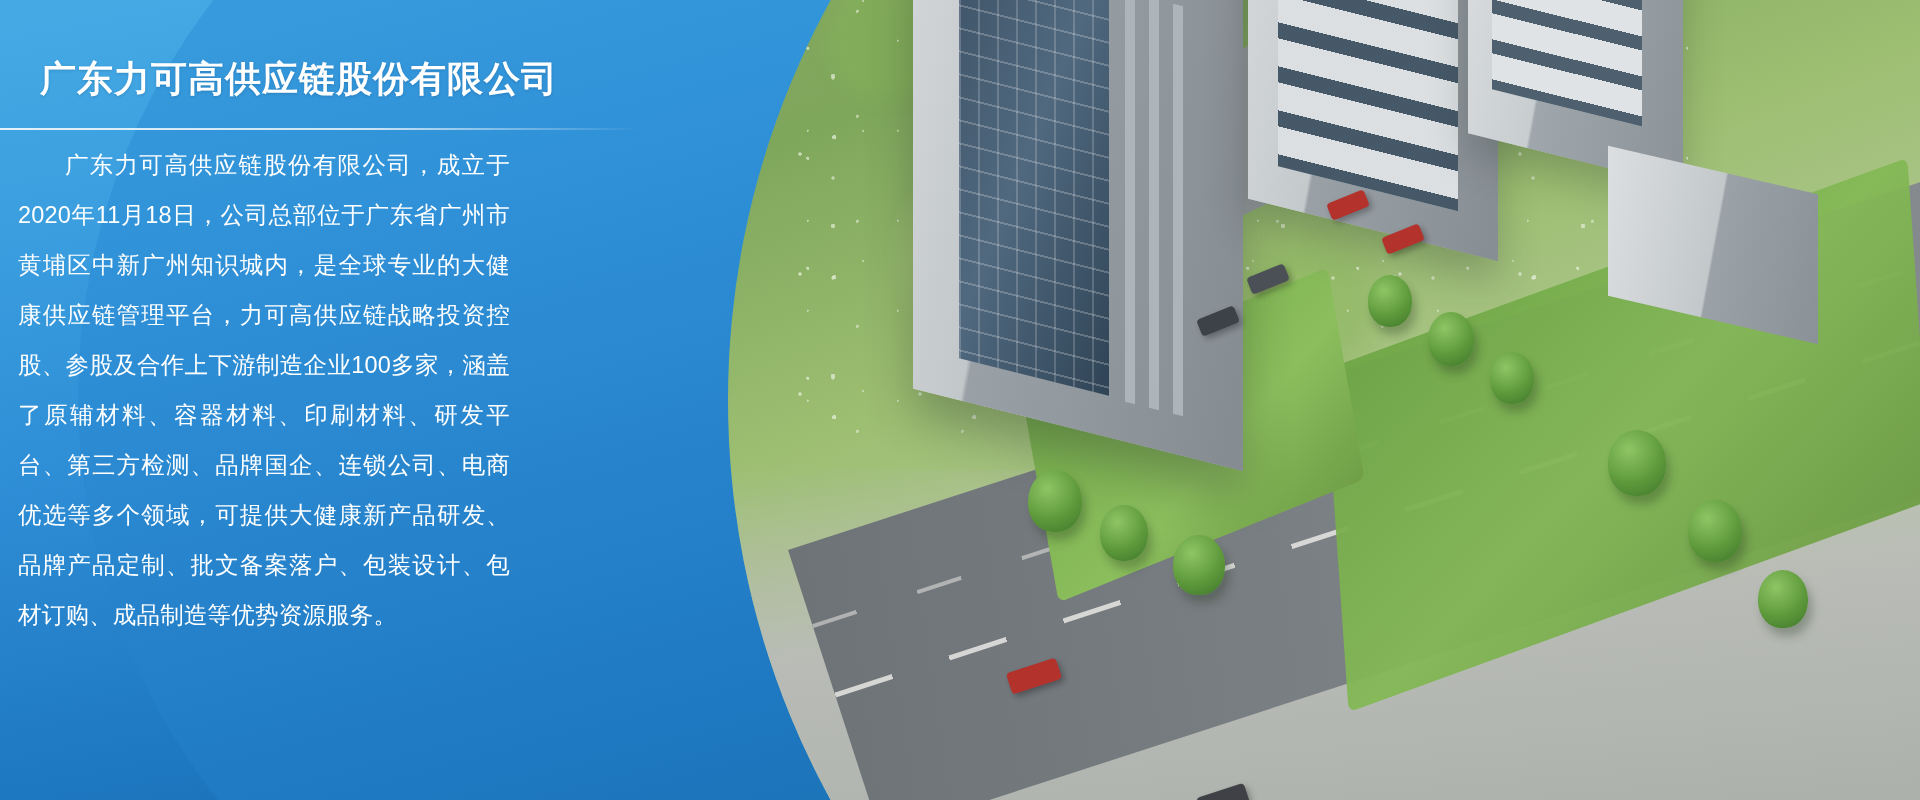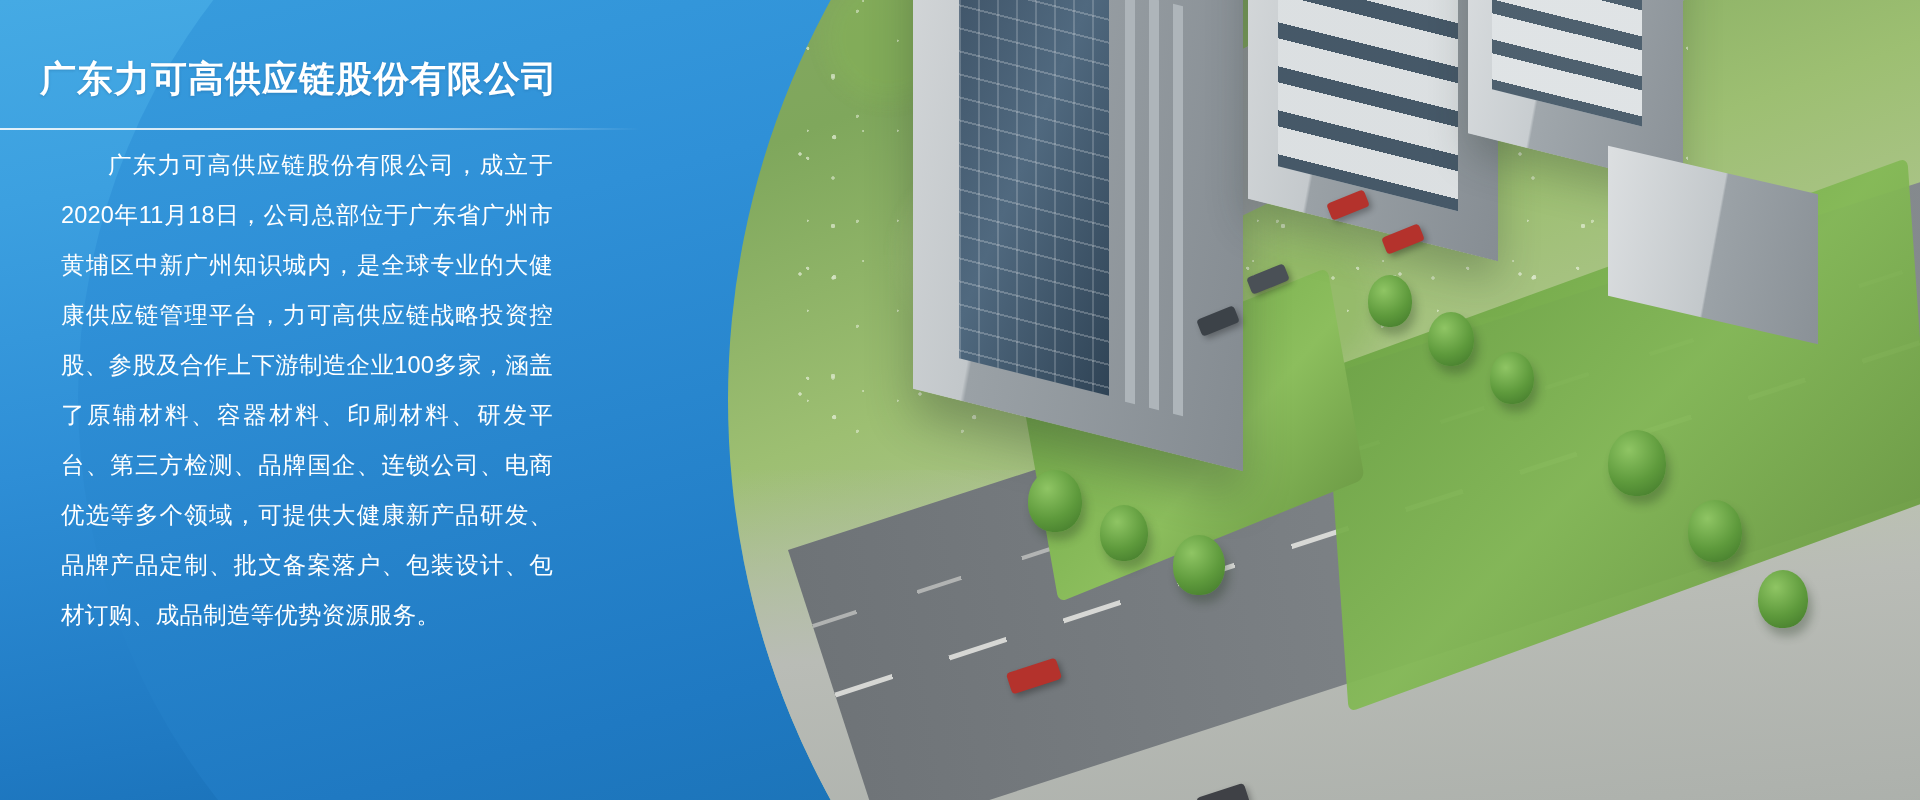--- a/index.html
+++ b/index.html
@@ -189,21 +189,20 @@
   .divider{
     position:absolute;left:0;top:128px;width:640px;height:2px;
     background:linear-gradient(to right,rgba(255,255,255,.85) 0%,rgba(255,255,255,.75) 58%,rgba(255,255,255,0) 100%);
   }
   .body-text{
     position:absolute;left:18px;top:140px;width:492px;
     color:#ffffff;font-size:23.5px;line-height:50px;
     letter-spacing:.2px;
     text-align:justify;
     text-justify:inter-character;
-    margin-left:43px;
   }
   .body-text p{margin:0;text-indent:2em;}
 </style>
 </head>
 <body>
 
 <div id="stage">
 
   <div class="bg-gradient"></div>
 

